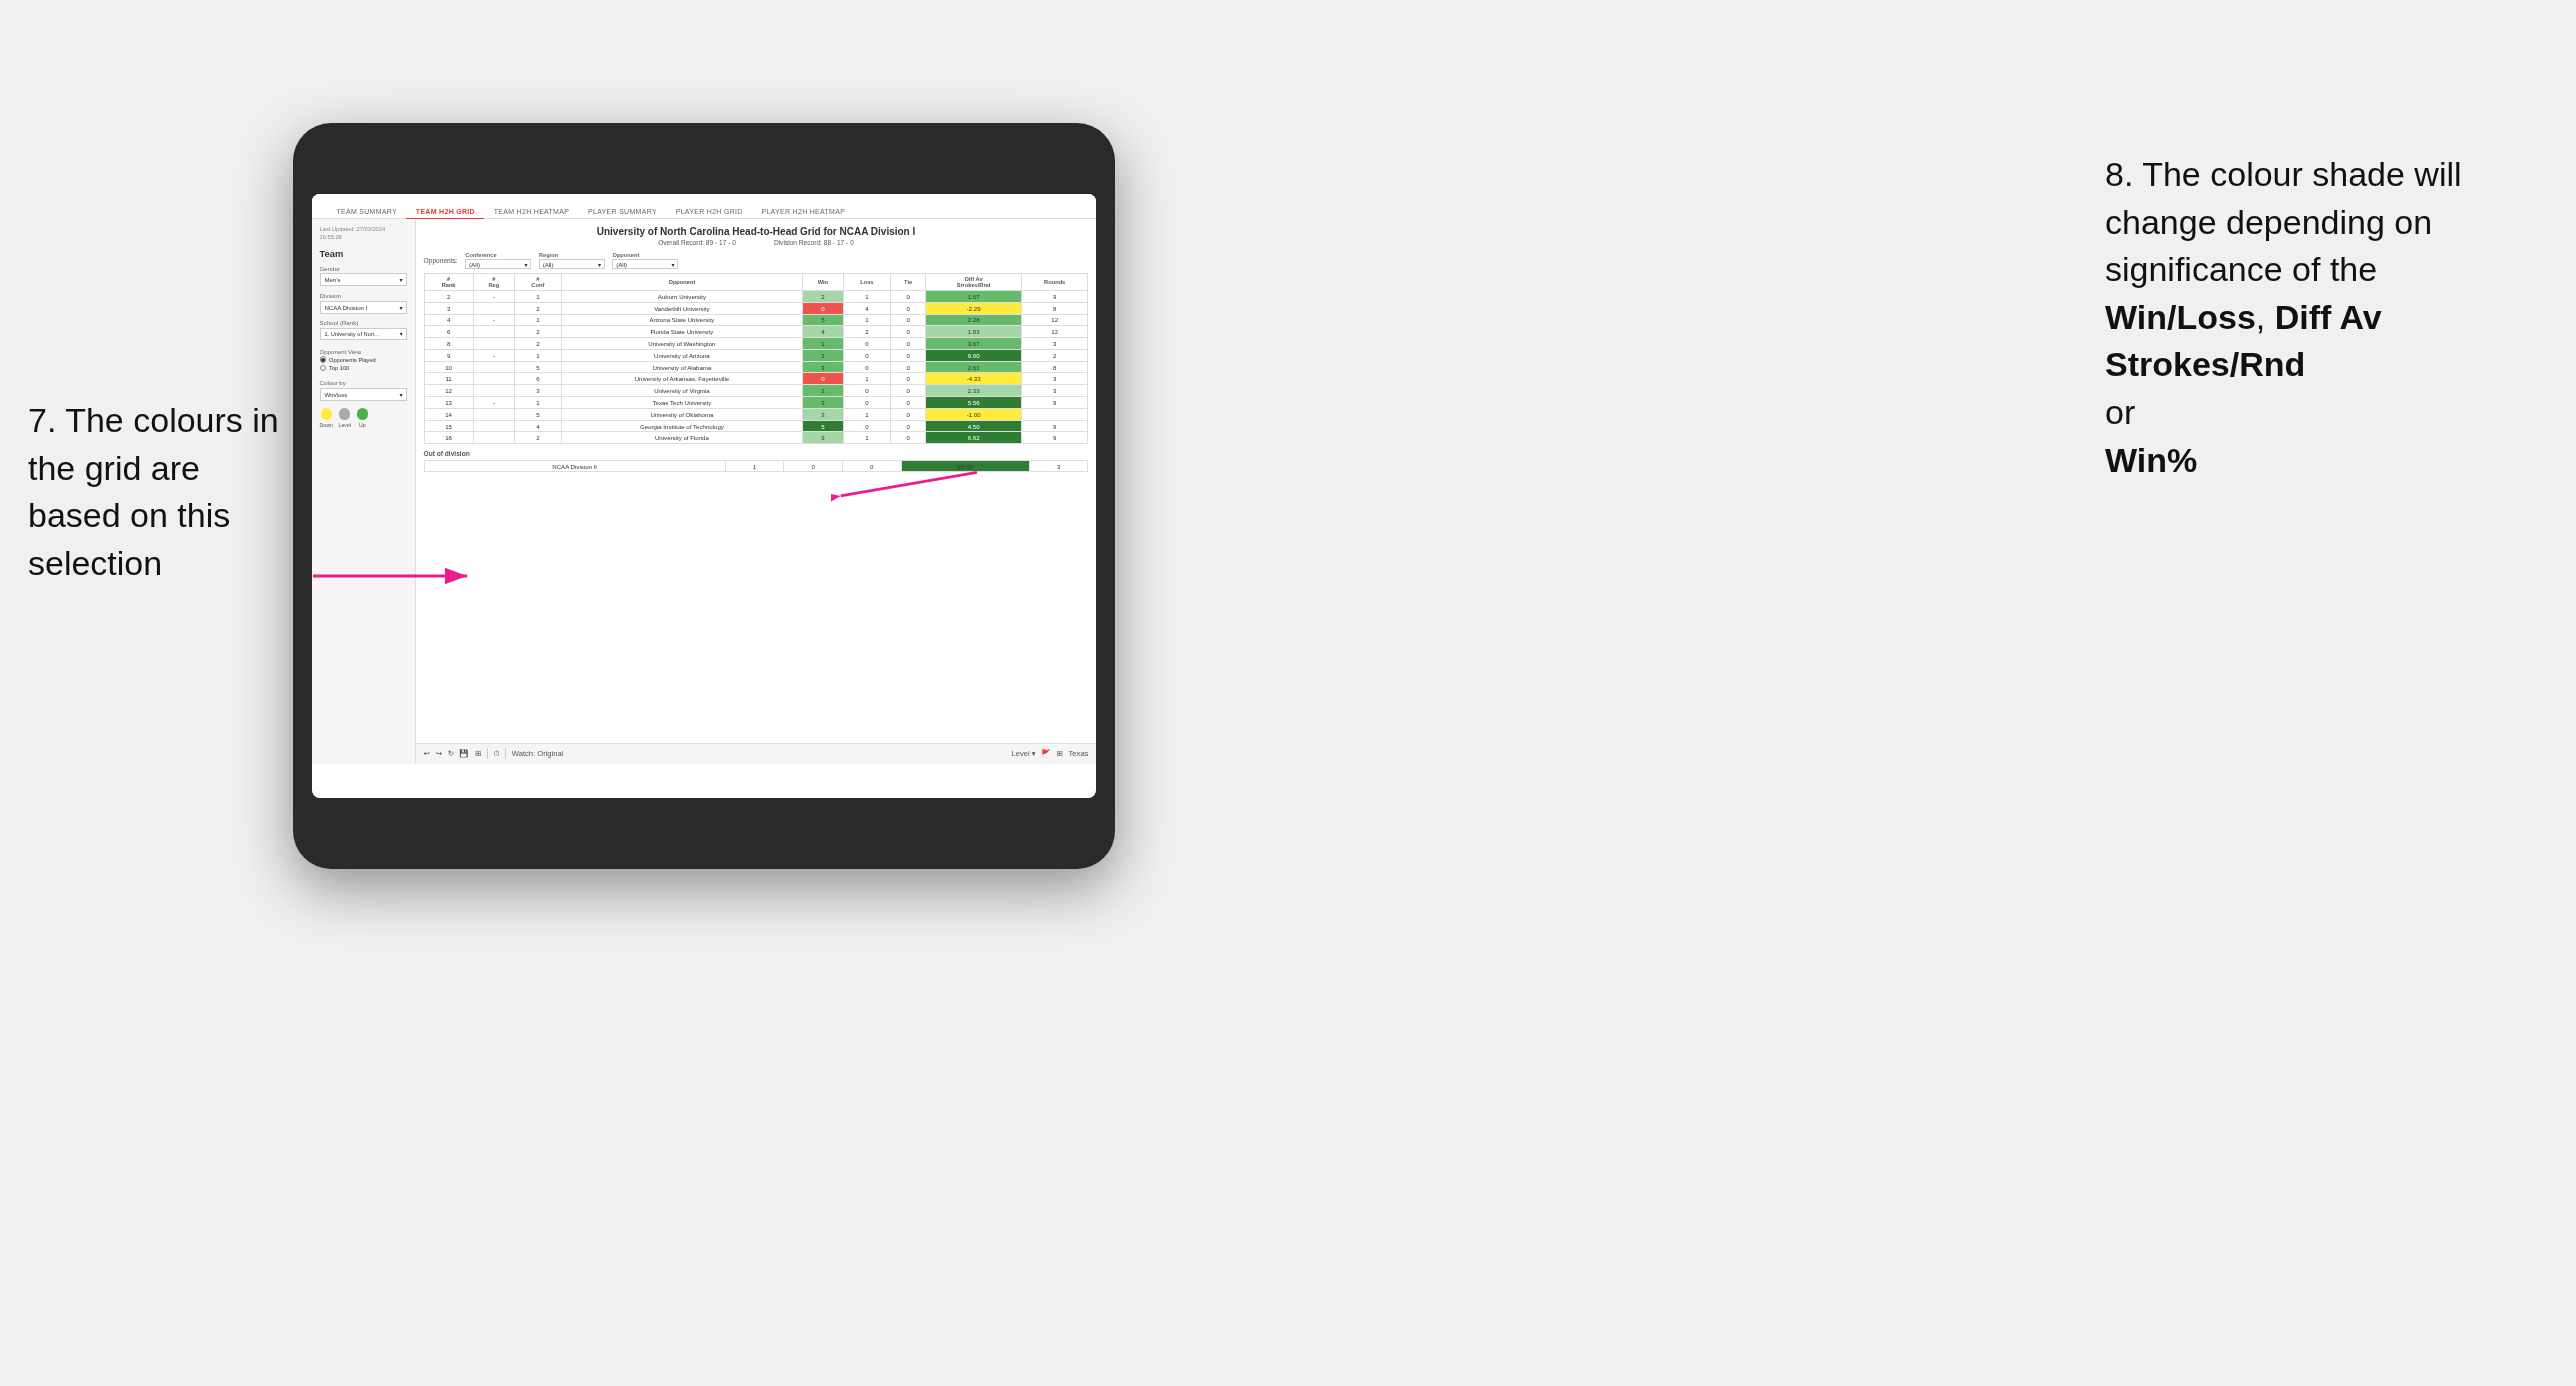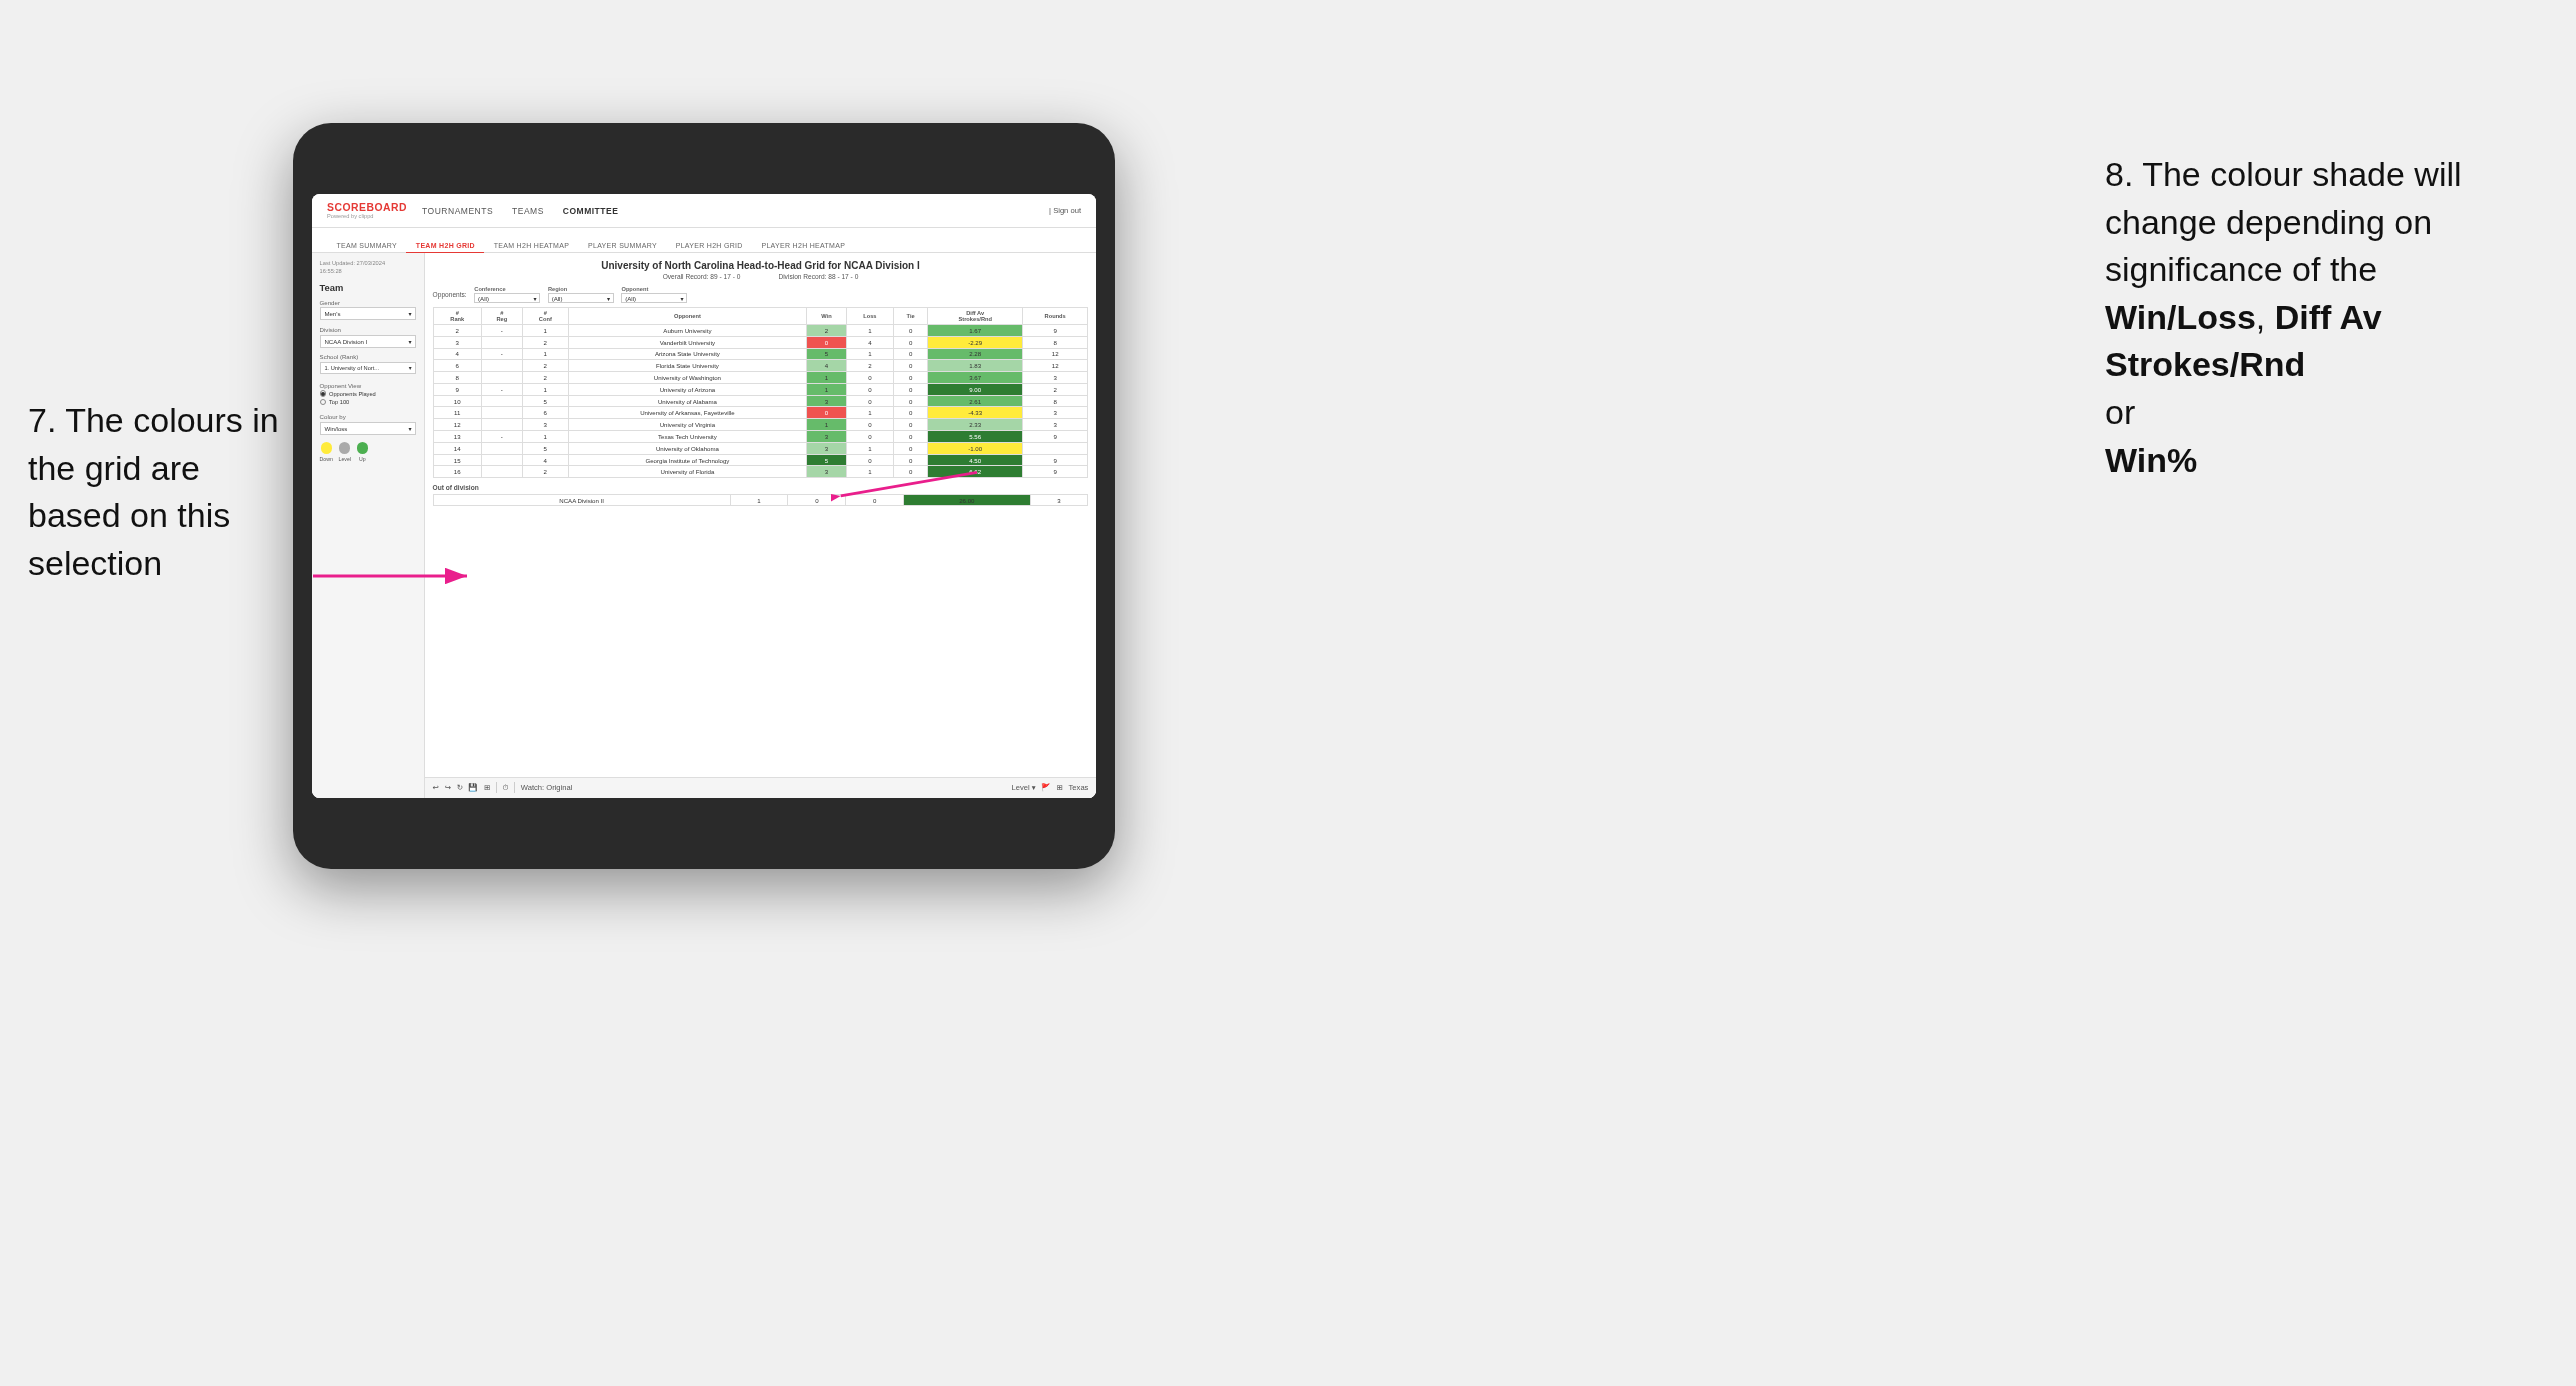--- a/index.html
+++ b/index.html
@@ -131,21 +131,21 @@
 
     
     .main-content {
       display: flex;
       height: calc(100% - 59px);
       background: #f5f5f5;
     }
 
     
     .left-panel {
-      width: 113px;
+      width: 104px;
       background: #f5f5f5;
       padding: 7.6px;
       font-size: 6.6px;
       border-right: 0.9px solid #ddd;
       flex-shrink: 0;
     }
     .panel-label {
       font-size: 6.1px;
       color: #666;
       margin-bottom: 1.9px;
@@ -368,32 +368,20 @@
   <strong>Win/Loss</strong><span>, </span><strong>Diff Av Strokes/Rnd</strong>
   <br>
   <span> or</span>
   <br>
   <strong>Win%</strong>
 </div>
 
 <div class="tablet-frame">
   <div class="tablet-screen">
 
-    <div class="nav-bar">
-      <div style="display:flex;flex-direction:column;">
-        <span class="logo">SCOREBOARD</span>
-        <span class="logo-sub">Powered by clippd</span>
-      </div>
-      <div class="nav-links">
-        <span class="nav-link">TOURNAMENTS</span>
-        <span class="nav-link">TEAMS</span>
-        <span class="nav-link active">COMMITTEE</span>
-      </div>
-      <div class="sign-out">| Sign out</div>
-    </div>
 
     <div class="sub-nav">
       <span class="sub-nav-item">TEAM SUMMARY</span>
       <span class="sub-nav-item active">TEAM H2H GRID</span>
       <span class="sub-nav-item">TEAM H2H HEATMAP</span>
       <span class="sub-nav-item">PLAYER SUMMARY</span>
       <span class="sub-nav-item">PLAYER H2H GRID</span>
       <span class="sub-nav-item">PLAYER H2H HEATMAP</span>
     </div>
 

